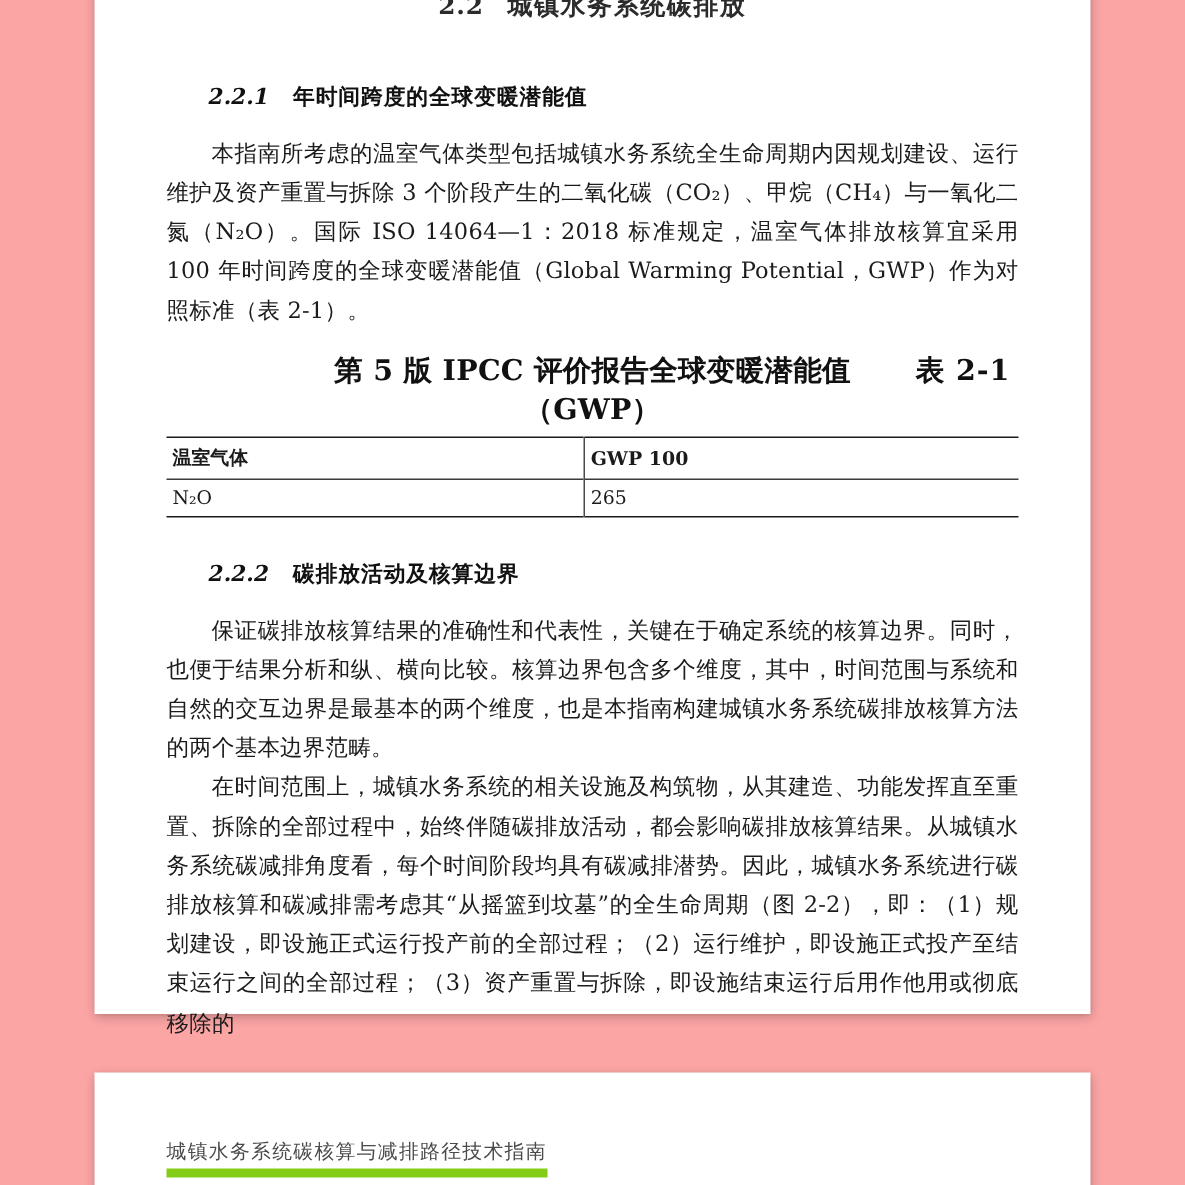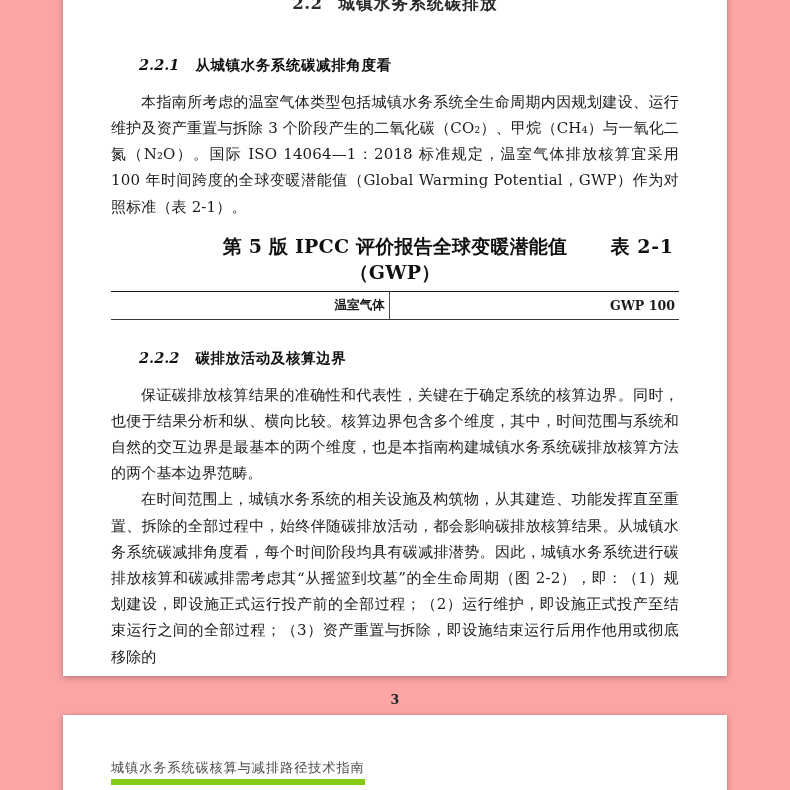--- a/index.html
+++ b/index.html
@@ -113,21 +113,21 @@
     letter-spacing: 0.6px;
   }
 
   table.gwp {
     width: 100%;
     border-collapse: collapse;
     font-size: 12.6px;
     color: #1b1b1b;
   }
   table.gwp th, table.gwp td {
-    text-align: right;
+    text-align: left;
     padding: 4.5px 4px;
     font-weight: 400;
   }
   table.gwp thead th {
     font-weight: 700;
     padding: 5px 4px;
   }
   table.gwp thead tr {
     border-top: 1.6px solid #1a1a1a;
     border-bottom: 1.1px solid #3a3a3a;
@@ -165,38 +165,42 @@
 
 <div class="scan-viewport">
 
   <div class="page page-one">
 
     <h1 class="chapter-heading">
       <span class="num">2.2</span><span>城镇水务系统碳排放</span>
     </h1>
 
     <h2 class="section-heading h-221">
-      <span class="num">2.2.1</span><span>从城镇水务系统碳减排角度看</span>
+      <span class="num">2.2.1</span><span>年时间跨度的全球变暖潜能值</span>
     </h2>
 
     <p class="para indent p-after-head">本指南所考虑的温室气体类型包括城镇水务系统全生命周期内因规划建设、运行维护及资产重置与拆除 3 个阶段产生的二氧化碳（CO₂）、甲烷（CH₄）与一氧化二氮（N₂O）。国际 ISO 14064—1：2018 标准规定，温室气体排放核算宜采用 100 年时间跨度的全球变暖潜能值（Global Warming Potential，GWP）作为对照标准（表 2-1）。</p>
 
     <div class="table-block">
       <div class="table-caption-row">
         <span class="table-caption-title">第 5 版 IPCC 评价报告全球变暖潜能值（GWP）</span>
         <span class="table-caption-num">表 2-1</span>
       </div>
       <table class="gwp">
         <thead>
           <tr>
             <th class="col-a">温室气体</th>
             <th class="col-b">GWP 100</th>
           </tr>
         </thead>
         <tbody>
+          <tr>
+            <td class="col-a">N₂O</td>
+            <td class="col-b">265</td>
+          </tr>
         </tbody>
       </table>
     </div>
 
     <h2 class="section-heading h-222">
       <span class="num">2.2.2</span><span>碳排放活动及核算边界</span>
     </h2>
 
     <p class="para indent p-after-head">保证碳排放核算结果的准确性和代表性，关键在于确定系统的核算边界。同时，也便于结果分析和纵、横向比较。核算边界包含多个维度，其中，时间范围与系统和自然的交互边界是最基本的两个维度，也是本指南构建城镇水务系统碳排放核算方法的两个基本边界范畴。</p>
     <p class="para indent">在时间范围上，城镇水务系统的相关设施及构筑物，从其建造、功能发挥直至重置、拆除的全部过程中，始终伴随碳排放活动，都会影响碳排放核算结果。从城镇水务系统碳减排角度看，每个时间阶段均具有碳减排潜势。因此，城镇水务系统进行碳排放核算和碳减排需考虑其“从摇篮到坟墓”的全生命周期（图 2-2），即：（1）规划建设，即设施正式运行投产前的全部过程；（2）运行维护，即设施正式投产至结束运行之间的全部过程；（3）资产重置与拆除，即设施结束运行后用作他用或彻底移除的</p>

